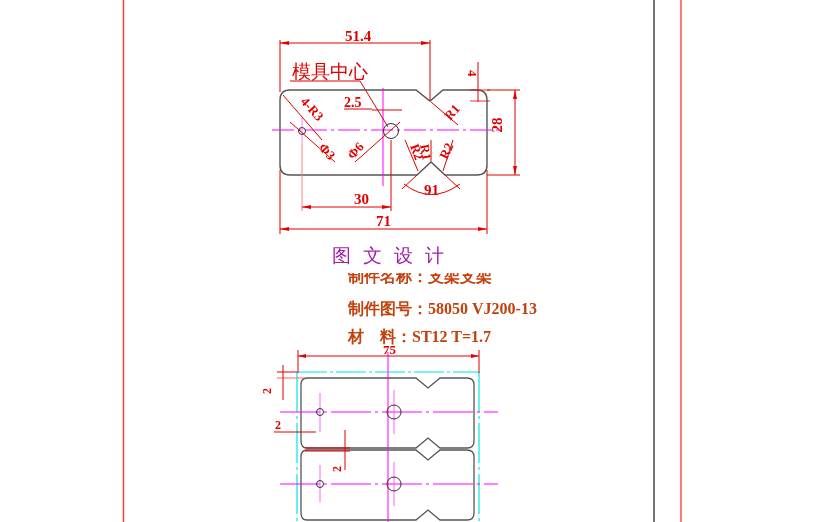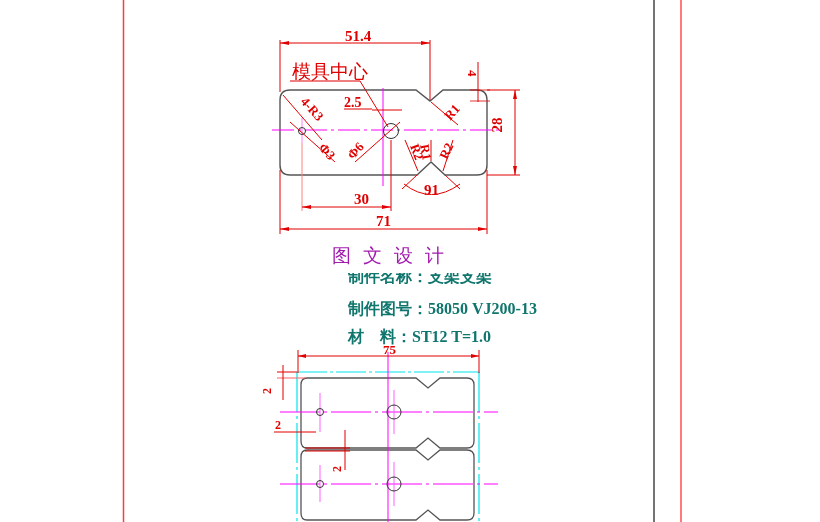--- a/index.html
+++ b/index.html
@@ -1,21 +1,21 @@
 <!DOCTYPE html>
 <html><head>
   <meta charset="utf-8">
   <style>
     html, body { margin:0; padding:0; background:#ffffff; }
     body { width:820px; height:522px; position:relative; overflow:hidden; font-family:"DejaVu Serif", serif; }
     #canvas { position:absolute; left:0; top:0; width:820px; height:522px; }
     .dim-text { fill:#e00000; font-family:"Liberation Serif", "DejaVu Serif", serif; font-weight:bold; }
     .cn-red { fill:#e00000; font-family:"DejaVu Sans", sans-serif; }
     .title-cn { position:absolute; left:332px; top:243px; font-family:"DejaVu Sans", sans-serif; font-size:19px; color:#a21caf; letter-spacing:12px; }
-    .info-line { position:absolute; left:348px; font-family:"Liberation Serif", "DejaVu Serif", serif; font-weight:bold; color:#0f766e; font-size:16px; white-space:nowrap; }
+    .info-line { position:absolute; left:348px; font-family:"Liberation Serif", "DejaVu Serif", serif; font-weight:bold; color:#c2410c; font-size:16px; white-space:nowrap; }
   </style>
 </head>
 <body>
 
 <svg id="canvas" viewBox="0 0 820 522" xmlns="http://www.w3.org/2000/svg">
 
   <line x1="123.5" y1="0" x2="123.5" y2="522" stroke="#ff3b3b" stroke-width="1.5"></line>
   <line x1="654" y1="0" x2="654" y2="522" stroke="#444" stroke-width="1.5"></line>
   <line x1="681" y1="0" x2="681" y2="522" stroke="#ff2020" stroke-width="1.2"></line>
 
@@ -139,13 +139,13 @@
     <line x1="305" y1="451" x2="350" y2="451" stroke="#e00000" stroke-width="1"></line>
     <text class="dim-text" font-size="12" transform="translate(341,472) rotate(-90)">2</text>
   </g>
 </svg>
 
 <div class="title-cn">图文设计</div>
 <div class="info-line" style="top:273px; height:11px; overflow:hidden;">
   <span style="position:relative; top:-6px;">制件名称：支架支架</span>
 </div>
 <div class="info-line" style="top:299px;">制件图号：58050 VJ200-13</div>
-<div class="info-line" style="top:327px; white-space:pre;">材    料：ST12 T=1.0</div>
+<div class="info-line" style="top:327px; white-space:pre;">材    料：ST12 T=1.7</div>
 
 </body></html>

